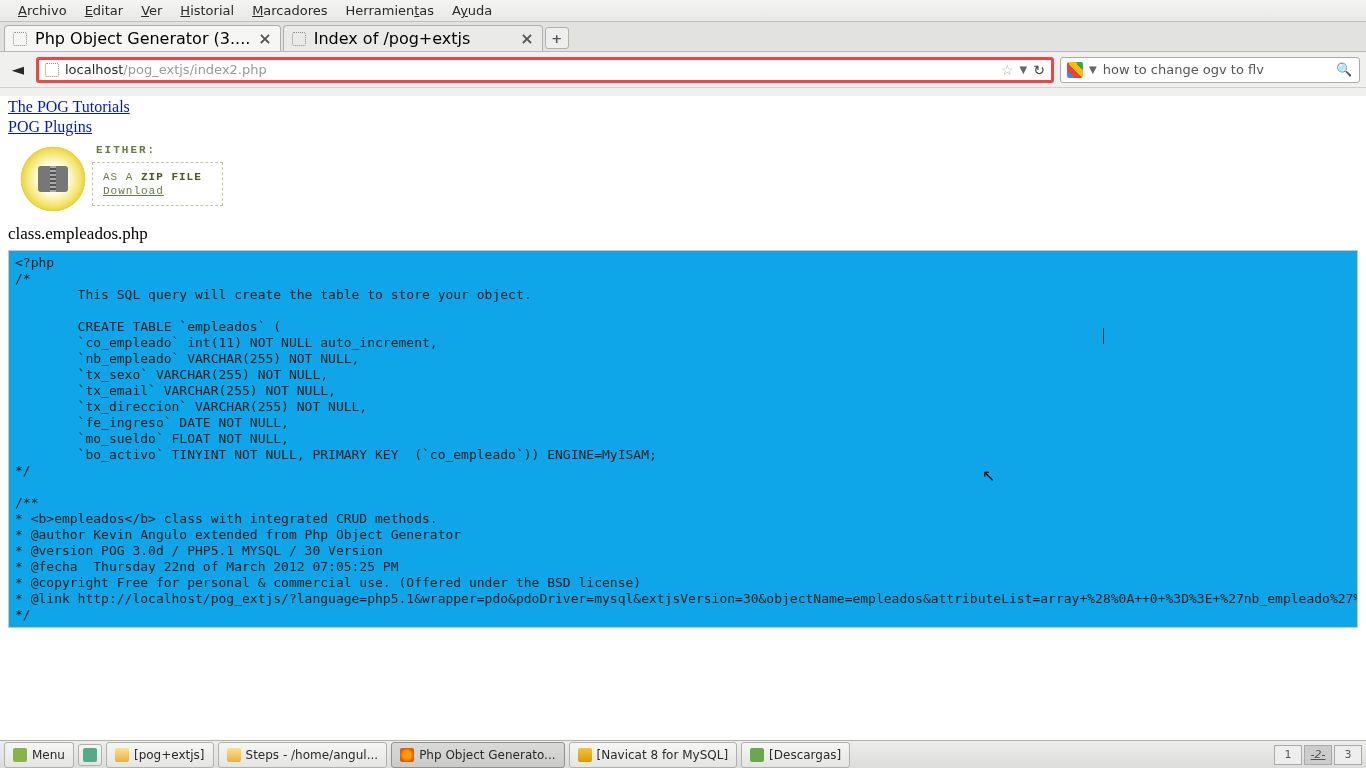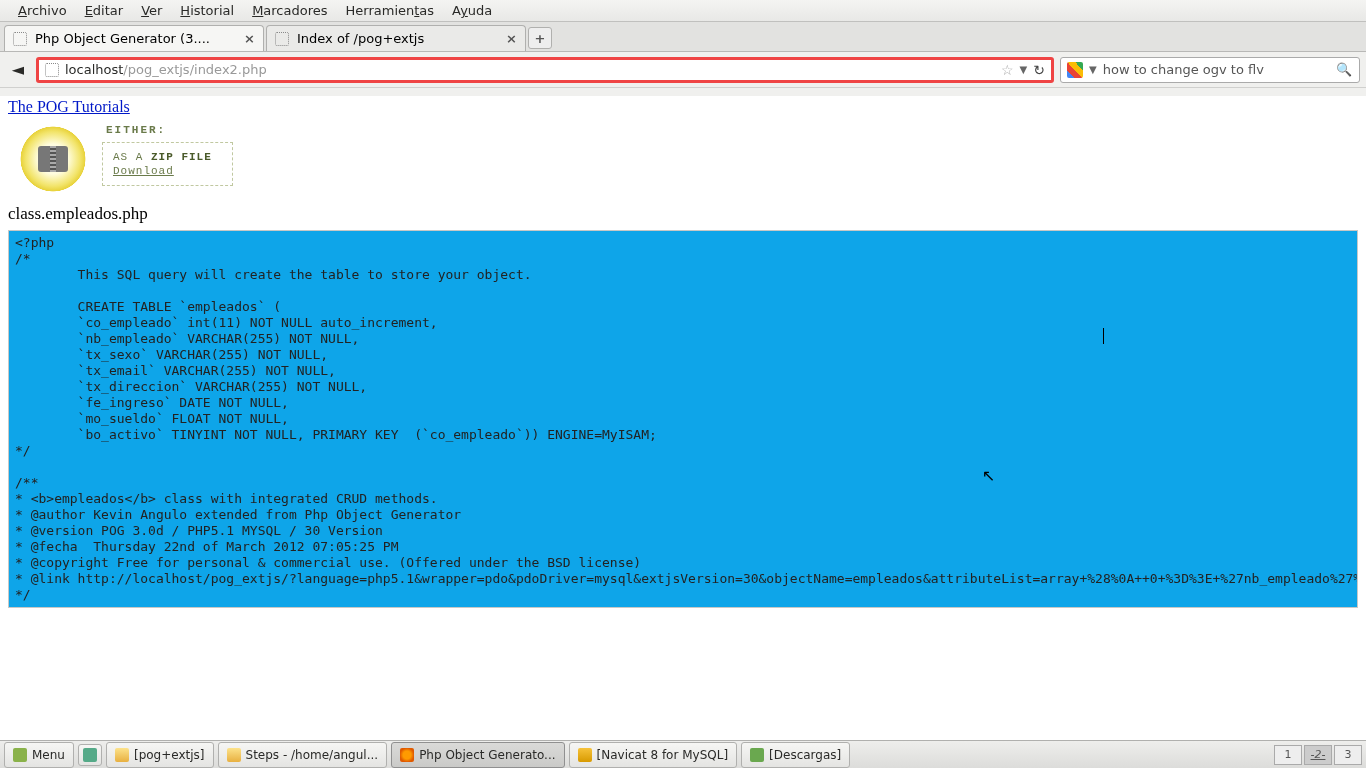--- a/index.html
+++ b/index.html
@@ -5,21 +5,21 @@
 * { margin: 0; padding: 0; box-sizing: border-box; }
 body { font-family: "DejaVu Sans", sans-serif; font-size: 13px; background: #f0f0ee; width: 1366px; height: 768px; overflow: hidden; position: relative; }
 
 
 .menubar { height: 22px; background: linear-gradient(#f4f4f2, #e8e8e6); border-bottom: 1px solid #c0c0be; display: flex; align-items: center; padding-left: 10px; gap: 2px; }
 .menubar span { padding: 4px 8px; color: #2a2a28; }
 .menubar span u { text-decoration: underline; }
 
 
 .tabstrip { height: 30px; background: #e2e2e0; border-bottom: 1px solid #b8b8b6; display: flex; align-items: flex-end; padding-left: 4px; gap: 2px; }
-.tab { height: 26px; background: #f6f6f4; border: 1px solid #b0b0ae; border-bottom: none; border-radius: 4px 4px 0 0; display: flex; align-items: center; padding: 0 8px; gap: 8px; min-width: 260px; font-size: 13px; }
+.tab { height: 26px; background: #f6f6f4; border: 1px solid #b0b0ae; border-bottom: none; border-radius: 4px 4px 0 0; display: flex; align-items: center; padding: 0 8px; gap: 8px; min-width: 260px; font-size: 16px; }
 .tab.inactive { background: #eaeae8; }
 .tab .globe { width: 14px; height: 14px; border: 1px dotted #888; border-radius: 2px; }
 .tab .close { color: #555; font-weight: bold; cursor: pointer; }
 .newtab { width: 24px; height: 22px; background: #eee; border: 1px solid #b0b0ae; border-radius: 3px; display: flex; align-items: center; justify-content: center; font-weight: bold; color: #555; margin-bottom: 2px; }
 
 
 .navbar { height: 36px; background: #f0f0ee; border-bottom: 1px solid #d0d0ce; display: flex; align-items: center; padding: 0 6px; gap: 6px; }
 .back-btn { width: 24px; height: 24px; display: flex; align-items: center; justify-content: center; color: #2a2a28; font-size: 16px; }
 .urlbar { flex: 1; height: 26px; background: #fff; border: 3px solid #ef4444; border-radius: 3px; display: flex; align-items: center; padding: 0 6px; gap: 6px; }
 .urlbar .globe2 { width: 14px; height: 14px; border: 1px dotted #888; border-radius: 2px; }
@@ -30,21 +30,21 @@
 .urlbar .reload { color: #444; font-size: 14px; }
 .searchbar { width: 300px; height: 26px; background: #fff; border: 1px solid #aaa; border-radius: 3px; display: flex; align-items: center; padding: 0 6px; gap: 6px; }
 .searchbar .gicon { width: 16px; height: 16px; background: linear-gradient(45deg,#4285f4 25%,#ea4335 25% 50%,#fbbc05 50% 75%,#34a853 75%); border-radius: 2px; }
 .searchbar .dd { color: #666; font-size: 10px; }
 .searchbar .qtext { flex: 1; color: #555; font-size: 13px; }
 .searchbar .mag { color: #555; }
 
 
 .page { position: absolute; top: 96px; left: 0; right: 0; bottom: 28px; background: #fff; overflow: hidden; padding: 0 8px; }
 .links a { display: block; color: #0018c8; text-decoration: underline; font-family: Georgia, serif; font-size: 16px; margin: 2px 0; }
-.either-box { margin: 8px 0 4px 10px; display: flex; align-items: flex-start; gap: 14px; }
+.either-box { margin: 8px 0 4px 10px; display: flex; align-items: flex-start; gap: 4px; }
 .sunburst { width: 70px; height: 70px; background: radial-gradient(circle,#fffde0 30%,#f2e46a 55%,#e8d23a 65%,transparent 66%); border-radius: 50%; position: relative; }
 .sunburst::before { content:""; position:absolute; inset:-8px; background: conic-gradient(#e8d23a 0 10deg,transparent 10deg 20deg,#e8d23a 20deg 30deg,transparent 30deg 40deg,#e8d23a 40deg 50deg,transparent 50deg 60deg,#e8d23a 60deg 70deg,transparent 70deg 80deg,#e8d23a 80deg 90deg,transparent 90deg 100deg,#e8d23a 100deg 110deg,transparent 110deg 120deg,#e8d23a 120deg 130deg,transparent 130deg 140deg,#e8d23a 140deg 150deg,transparent 150deg 160deg,#e8d23a 160deg 170deg,transparent 170deg 180deg,#e8d23a 180deg 190deg,transparent 190deg 200deg,#e8d23a 200deg 210deg,transparent 210deg 220deg,#e8d23a 220deg 230deg,transparent 230deg 240deg,#e8d23a 240deg 250deg,transparent 250deg 260deg,#e8d23a 260deg 270deg,transparent 270deg 280deg,#e8d23a 280deg 290deg,transparent 290deg 300deg,#e8d23a 300deg 310deg,transparent 310deg 320deg,#e8d23a 320deg 330deg,transparent 330deg 340deg,#e8d23a 340deg 350deg,transparent 350deg 360deg); border-radius:50%; z-index:-1; }
 .sunburst .zip { position:absolute; top:22px; left:20px; width:30px; height:26px; background:#777; border-radius:3px; }
 .sunburst .zip::after { content:""; position:absolute; left:12px; top:0; width:6px; height:26px; background:repeating-linear-gradient(#aaa 0 2px,#555 2px 4px); }
 .either-col { display:flex; flex-direction:column; }
 .either-label { font-family: "Courier New", monospace; font-size: 11px; letter-spacing: 2px; color: #6a7a4a; font-weight: bold; margin-bottom: 6px; margin-left: 4px; }
 .dlbox { border: 1px dashed #c0c8a0; padding: 8px 20px 8px 10px; font-family: "Courier New", monospace; font-size: 11px; letter-spacing: 1px; color: #6a7a4a; }
 .dlbox b { color: #4a5a2a; font-weight: bold; }
 .dlbox a { color: #6a7a4a; text-decoration: underline; display: block; margin-top: 2px; }
 
@@ -112,20 +112,21 @@
     <span class="gicon"></span>
     <span class="dd">▼</span>
     <span class="qtext">how to change ogv to flv</span>
     <span class="mag">🔍</span>
   </div>
 </div>
 
 <div class="page">
   <div class="links" id="navlinks">
       <a href="#">The POG Tutorials</a>
+      <a href="#">POG Plugins</a>
     </div>
 
   <div class="either-box">
     <div class="sunburst">
         <div class="zip"></div>
       </div>
     <div class="either-col">
       <div class="either-label">EITHER:</div>
       <div class="dlbox">
         <span>AS A </span><b>ZIP FILE</b>

